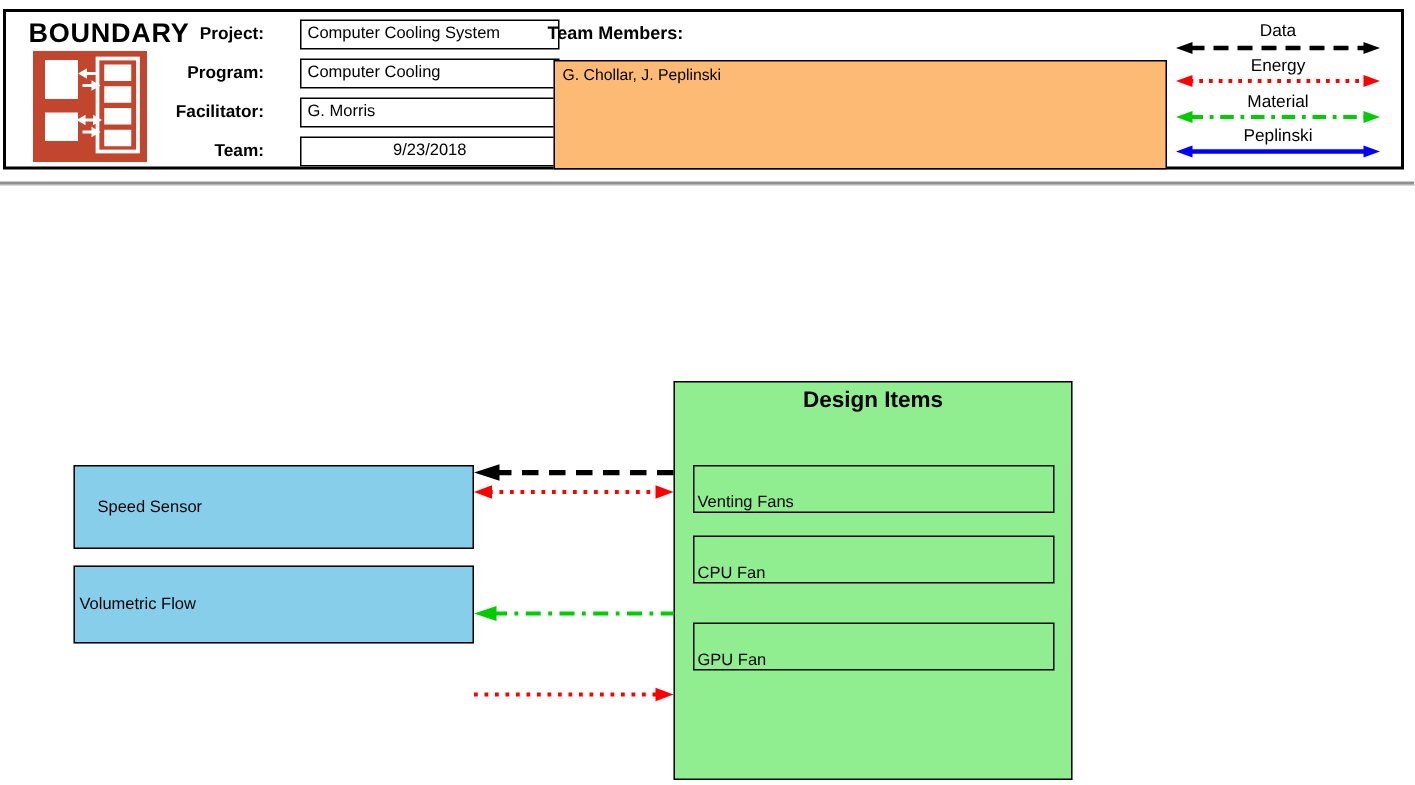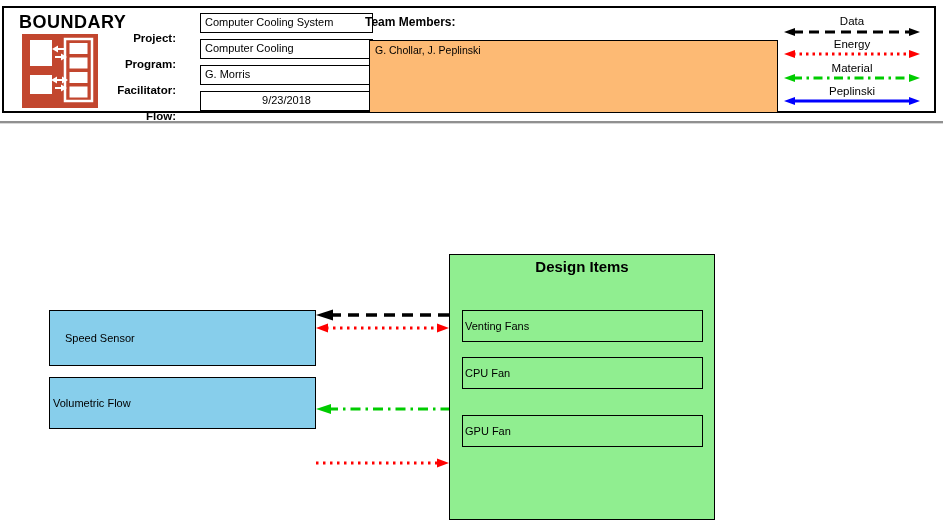--- a/index.html
+++ b/index.html
@@ -8,21 +8,21 @@
   #app { position: relative; width: 943px; height: 523px; background: #fff; overflow: hidden; }
 
   
   .header-box { position: absolute; left: 2px; top: 6px; width: 934px; height: 107px;
                 border: 2px solid #000; background: #fff; }
   .boundary-title { position: absolute; left: 15px; top: 4px; font-size: 18px;
                     font-weight: bold; letter-spacing: .5px; }
   .boundary-icon { position: absolute; left: 18px; top: 26px; }
 
   .fld { position: absolute; left: 0; height: 20px; }
-  .fld-label { position: absolute; left: 0; top: 15px; width: 176px; height: 20px;
+  .fld-label { position: absolute; left: 0; top: 0; width: 176px; height: 20px;
                text-align: right; padding-right: 4px; font-weight: bold;
                font-size: 11.5px; line-height: 20px; }
   .fld-value { position: absolute; left: 196px; top: 0; width: 173px; height: 20px;
                border: 1.5px solid #000; background: #fff; font-size: 11px;
                line-height: 17px; padding-left: 4px; }
   .fld-value.center { text-align: center; padding-left: 0; }
 
   .team-label { position: absolute; left: 361px; top: 7px; font-size: 12px; font-weight: bold; }
   .team-box { position: absolute; left: 365px; top: 32px; width: 409px; height: 73px;
               border: 1.5px solid #000; background: #fdba74; font-size: 10.5px;
@@ -39,21 +39,21 @@
              background: #87ceeb; display: flex; align-items: center; }
   .ext-box span { font-size: 11px; padding-left: 3px; }
   #ext-speed   { top: 310px; height: 56px; padding-left: 12px; }
   #ext-flow    { top: 377px; height: 52px; }
   #ext-power   { top: 443px; height: 54px; }
 
   .design-box { position: absolute; left: 449px; top: 254px; width: 266px; height: 266px;
                 border: 1.5px solid #000; background: #90ee90; }
   .design-title { text-align: center; padding-top: 3px; font-weight: bold; font-size: 15px; }
   .design-item { position: absolute; left: 12px; width: 241px; height: 32px;
-                 border: 1.3px solid #000; display: flex; align-items: center; }
+                 border: 1.3px solid #000; display: flex; align-items: flex-end; }
   .design-item span { font-size: 11px; padding-left: 2px; }
   #di-venting { top: 55px; }
   #di-cpu     { top: 102px; }
   #di-gpu     { top: 160px; }
 
   .connectors { position: absolute; left: 0; top: 0; width: 943px; height: 523px;
                 pointer-events: none; }
 </style>
 </head>
 <body>
@@ -90,21 +90,21 @@
     </div>
     <div class="fld" style="top:31px">
       <span class="fld-label">Program:</span>
       <span class="fld-value">Computer Cooling</span>
     </div>
     <div class="fld" style="top:57px">
       <span class="fld-label">Facilitator:</span>
       <span class="fld-value">G. Morris</span>
     </div>
     <div class="fld" style="top:83px">
-      <span class="fld-label">Flow:</span>
+      <span class="fld-label">Team:</span>
       <span class="fld-value center">9/23/2018</span>
     </div>
 
     <div class="team-label">Team Members:</div>
     <div class="team-box">G. Chollar, J. Peplinski</div>
 
     <div class="legend-label" style="left:780px; top:7px">Data</div>
     <svg class="legend-arrow" style="left:780px; top:18px" viewBox="0 0 136 12">
       <line x1="9" y1="6" x2="127" y2="6" stroke-width="3" stroke-dasharray="10 6" stroke="#000000"></line>
       <polygon points="0,6 11,2 11,10" fill="#000000"></polygon>

